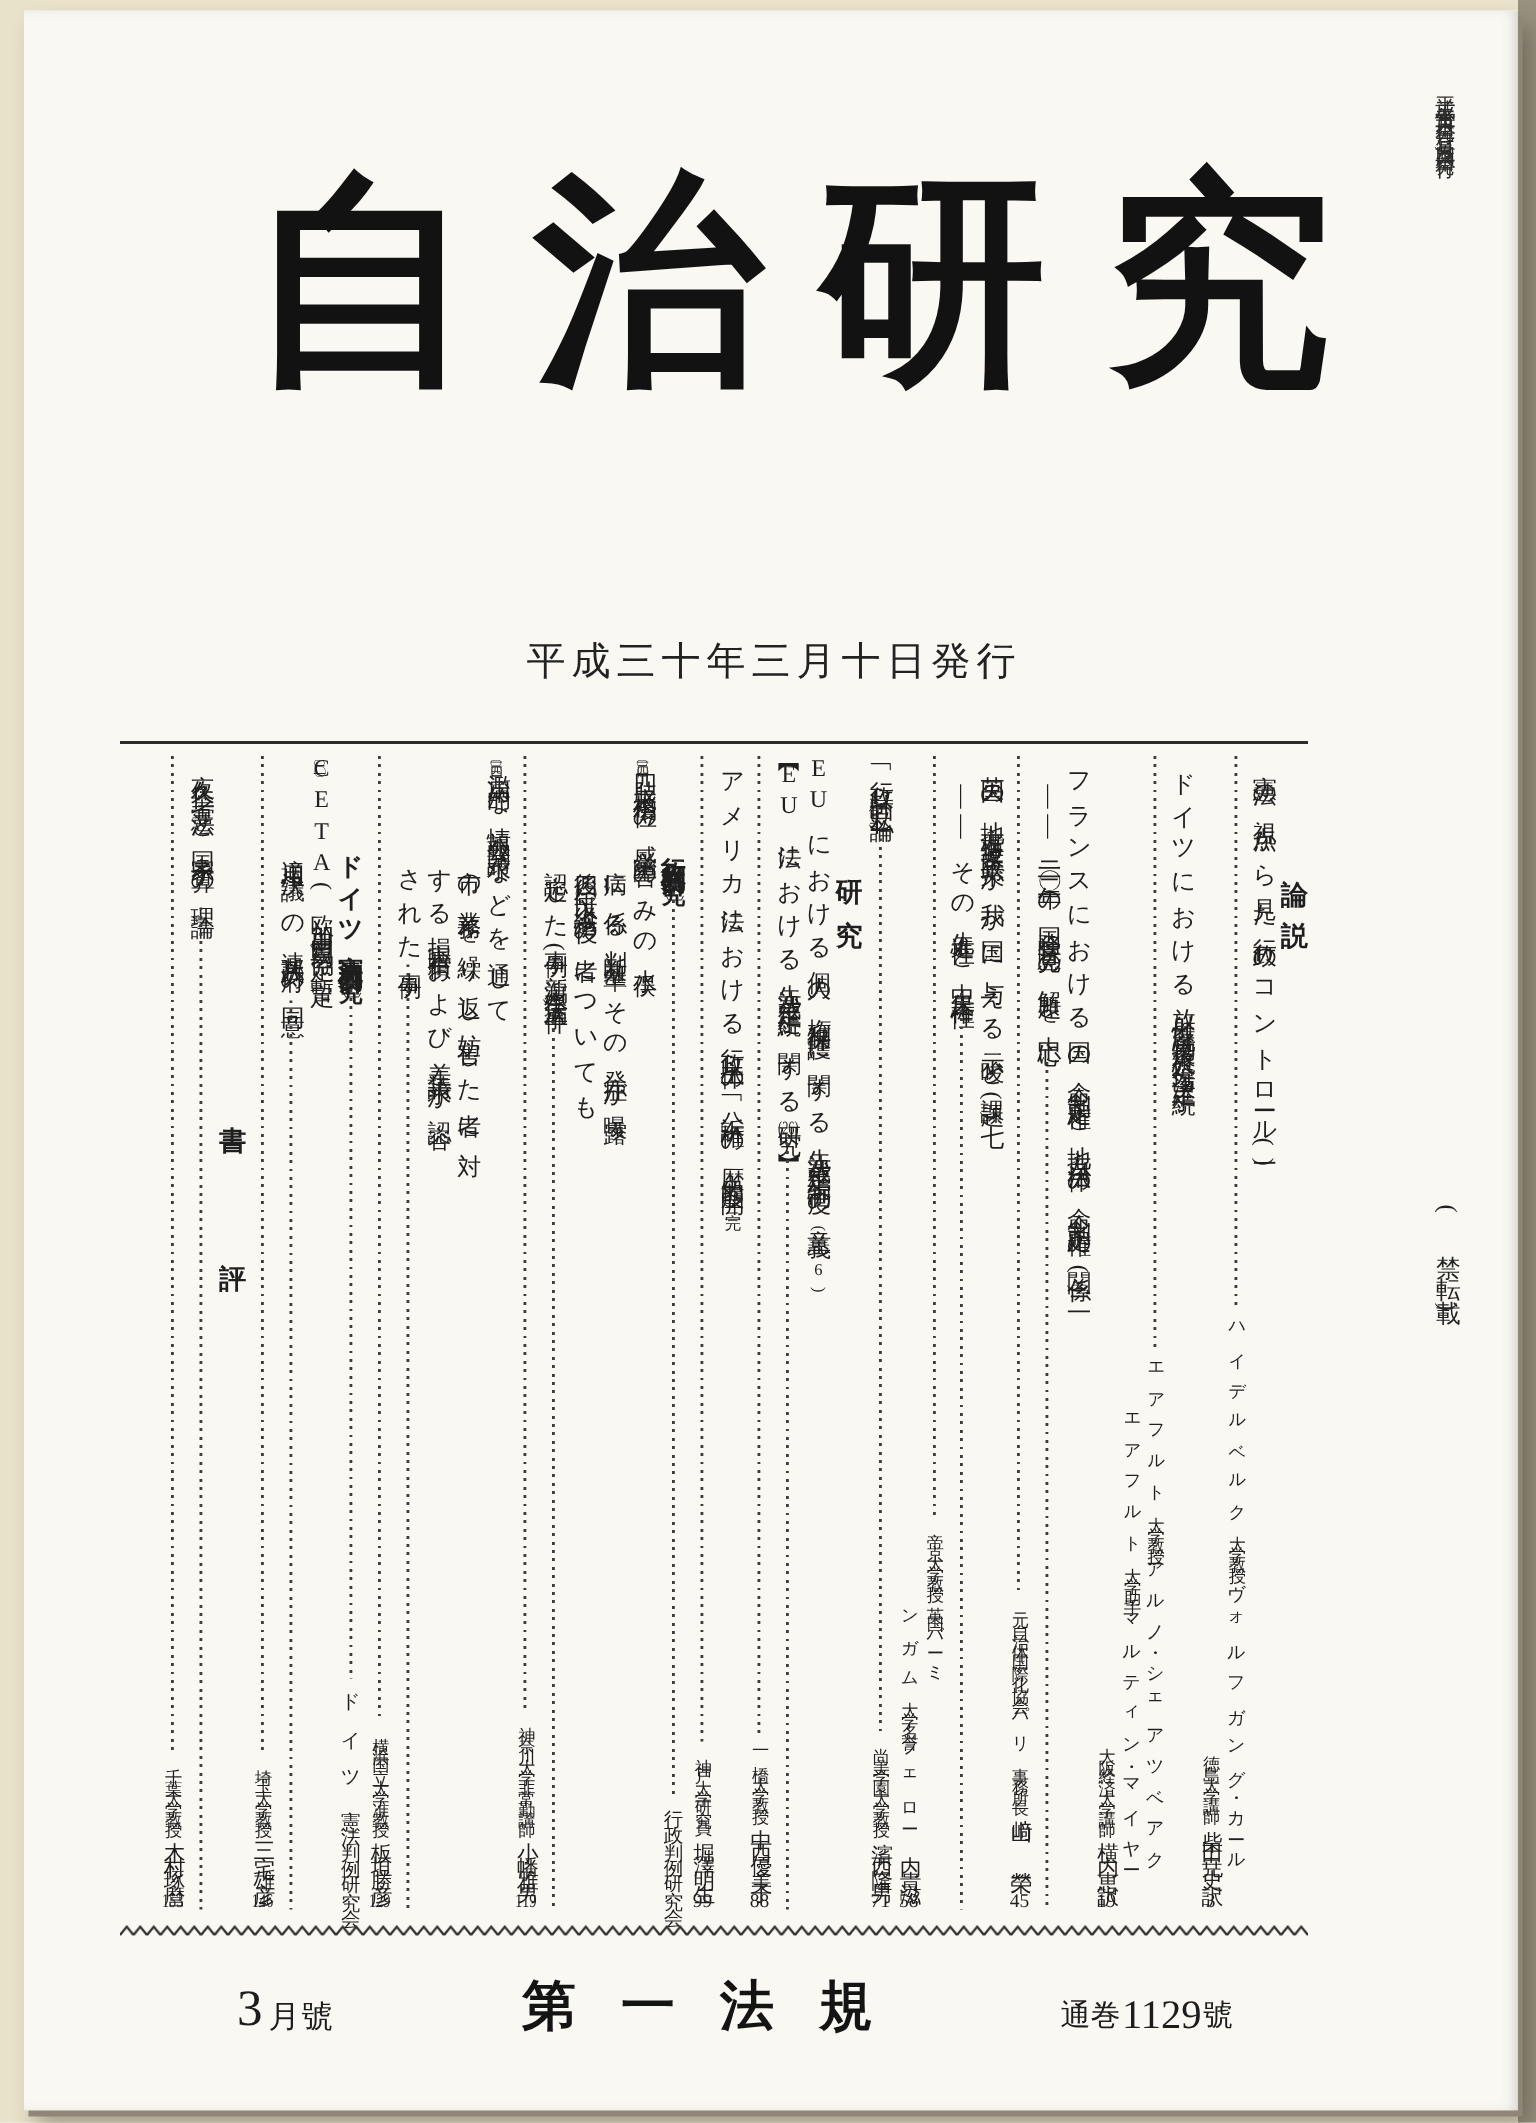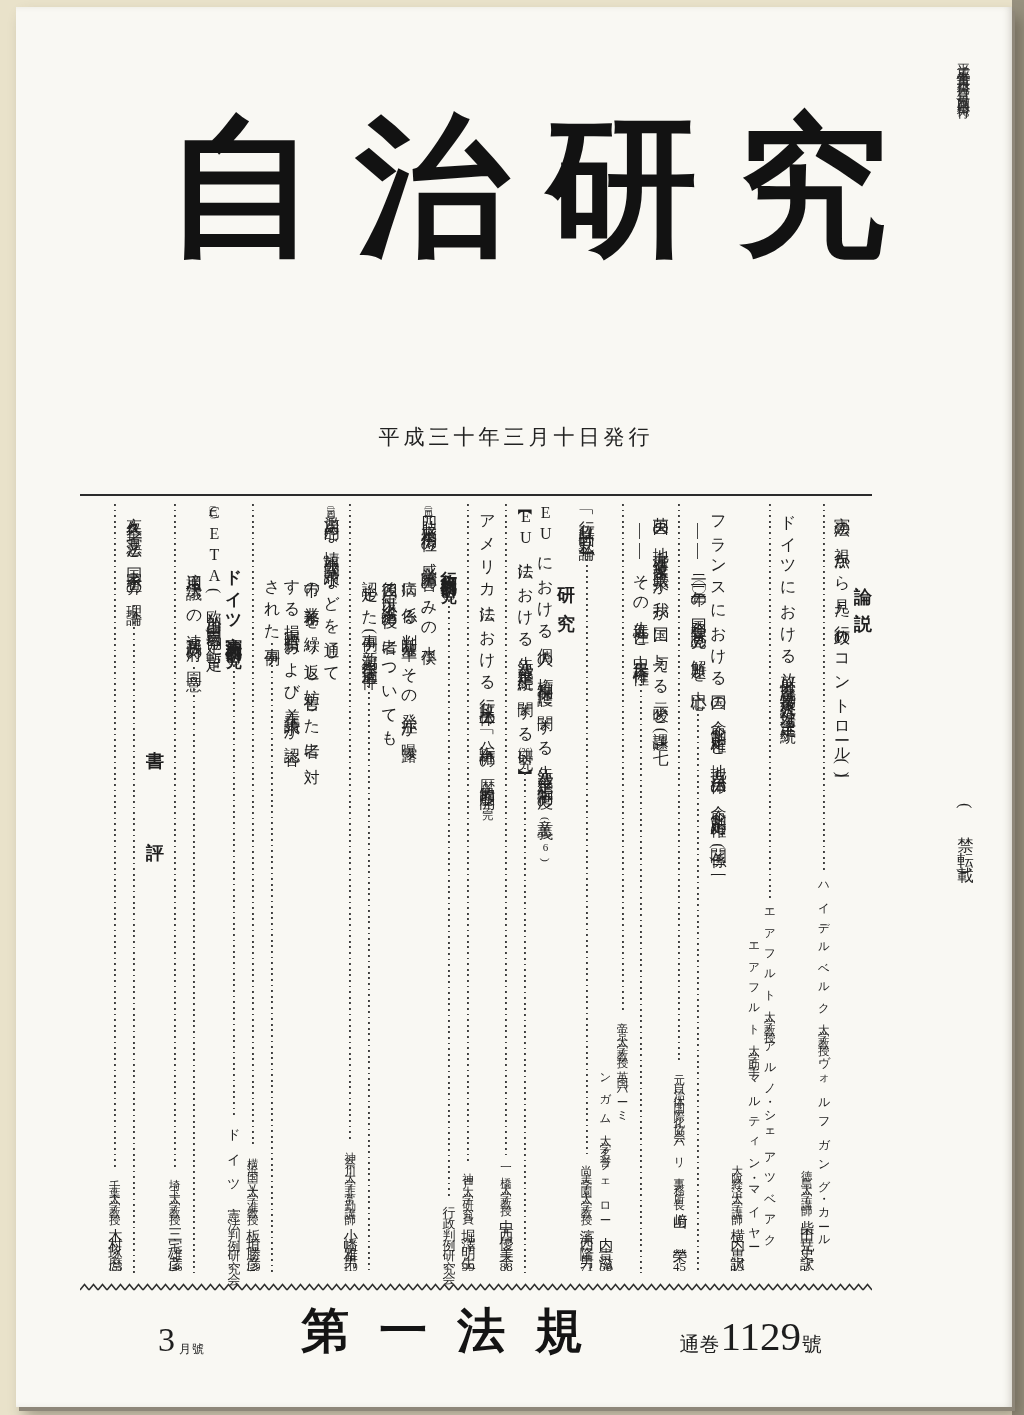--- a/index.html
+++ b/index.html
@@ -41,21 +41,21 @@
     font-family:"Liberation Serif","DejaVu Serif",serif;
     padding-left:26px;
   }
   .vol-line {
     position:absolute; top:330px; left:0; width:100%;
     text-align:center; font-size:37px; letter-spacing:13px; text-indent:13px;
     color:#161616;
   }
   .date-line {
     position:absolute; top:416px; left:0; width:100%;
-    text-align:center; font-size:21px; letter-spacing:4px; text-indent:4px;
+    text-align:center; font-size:26px; letter-spacing:4px; text-indent:4px;
     color:#222;
   }
 
   
   .toc-rule {
     position:absolute; top:487px; left:64px; width:792px; height:2px;
     background:#2b2b2b;
   }
   .toc {
     position:absolute; top:497px; left:64px; width:792px; height:769px;
@@ -101,28 +101,28 @@
 
   
   .zig { position:absolute; top:1276px; left:64px; }
   .footer-line {
     position:absolute; top:1294px; left:64px; width:792px; height:70px;
     display:flex; align-items:flex-end; justify-content:space-between;
     padding:0 50px 14px 78px;
   }
   .month { display:flex; align-items:flex-end; }
   .month-num { font-size:34px; line-height:1; }
-  .month-suffix { font-size:12px; line-height:1; margin:0 0 2px 4px; letter-spacing:1px; }
+  .month-suffix { font-size:21px; line-height:1; margin:0 0 2px 4px; letter-spacing:1px; }
   .publisher {
-    font-size:48px; font-weight:bold; letter-spacing:30px; text-indent:30px;
+    font-size:36px; font-weight:bold; letter-spacing:30px; text-indent:30px;
     line-height:1; color:#141414; margin-bottom:2px;
   }
   .serial { display:flex; align-items:flex-end; }
   .serial-prefix,.serial-suffix { font-size:20px; line-height:1; margin-bottom:3px; }
-  .serial-num { font-size:41px; line-height:1; margin:0 1px; }
+  .serial-num { font-size:27px; line-height:1; margin:0 1px; }
 </style>
 </head>
 <body>
 
 <div class="page">
 
   <div class="v pub-line">平成三十年三月十日発行(毎月一回十日発行)</div>
   <div class="v no-reprint">(禁転載)</div>
 
   <div class="journal-title">自治研究</div>

